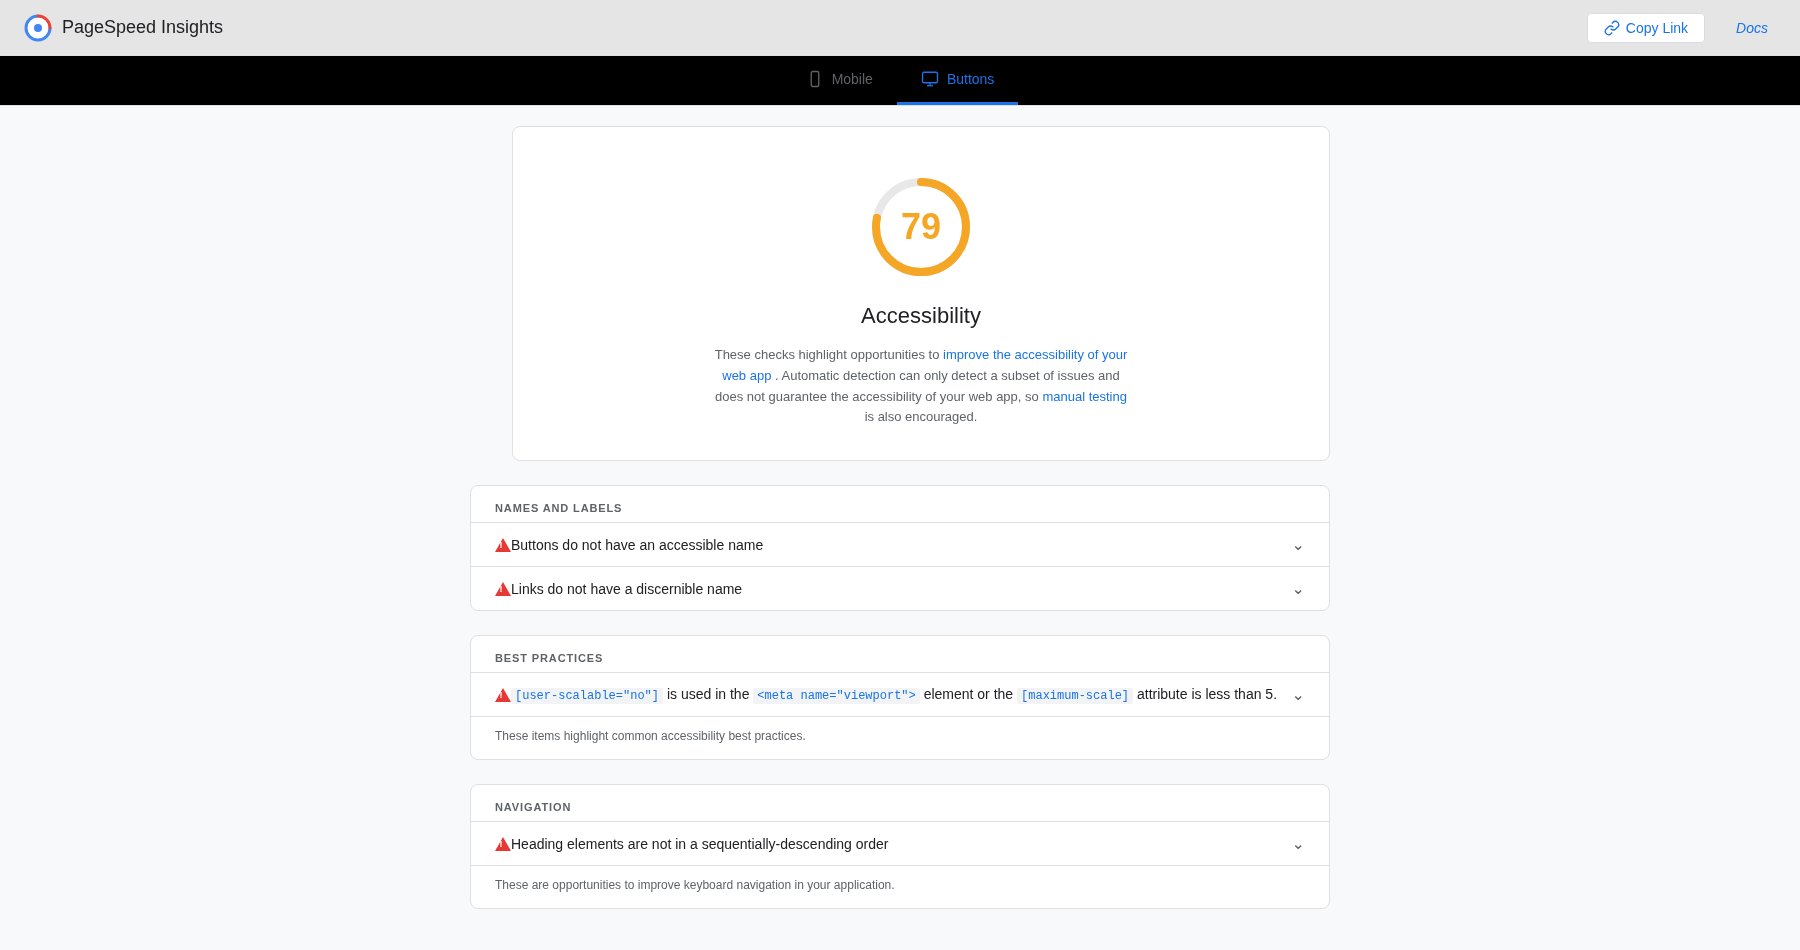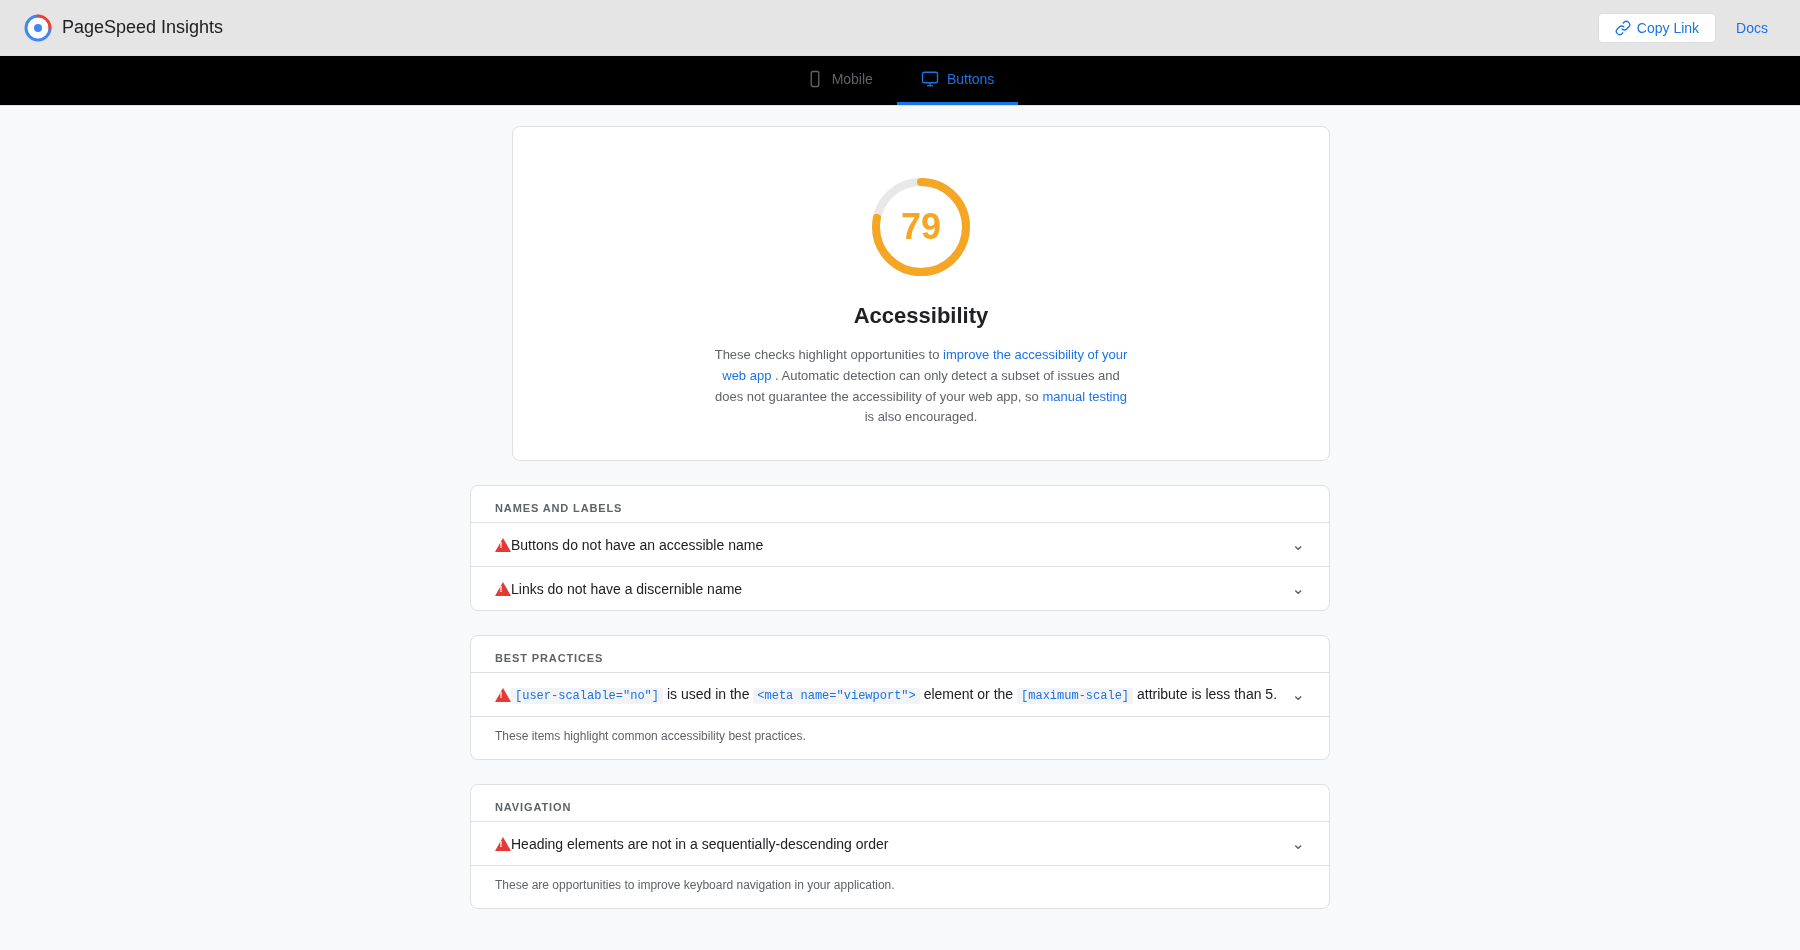--- a/index.html
+++ b/index.html
@@ -33,41 +33,42 @@
       height: 28px;
     }
     .header-title {
       font-size: 18px;
       font-weight: 400;
       color: #202124;
     }
     .header-actions {
       display: flex;
       align-items: center;
-      gap: 12px;
+      gap: 23px;
     }
     .btn-copy-link {
       display: flex;
       align-items: center;
       gap: 6px;
       padding: 6px 16px;
       border: 1px solid #dadce0;
       border-radius: 4px;
       background: #fff;
       color: #1a73e8;
       font-size: 14px;
       cursor: pointer;
     }
     .btn-docs {
       background: none;
       border: none;
       color: #1a73e8;
       font-size: 14px;
       cursor: pointer;
       padding: 6px 8px;
+      font-style: italic;
     }
 
     
     .tabs-container {
       display: flex;
       justify-content: center;
       background: #000000;
       border-bottom: 1px solid #e0e0e0;
       padding: 0;
     }
@@ -144,21 +145,21 @@
       top: 50%;
       left: 50%;
       transform: translate(-50%, -50%);
       font-size: 36px;
       font-weight: 700;
       color: #f4a624;
     }
 
     .score-title {
       font-size: 22px;
-      font-weight: 700;
+      font-weight: 400;
       color: #202124;
       margin-bottom: 16px;
     }
     .score-description {
       font-size: 13px;
       color: #5f6368;
       line-height: 1.6;
       max-width: 420px;
       margin: 0 auto;
     }

